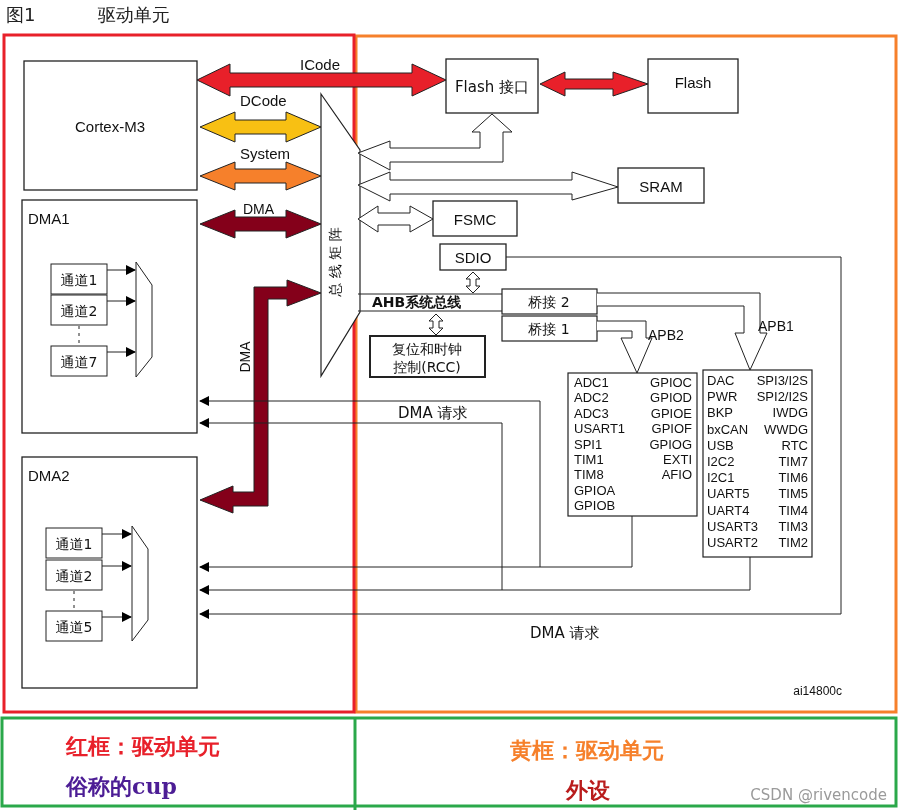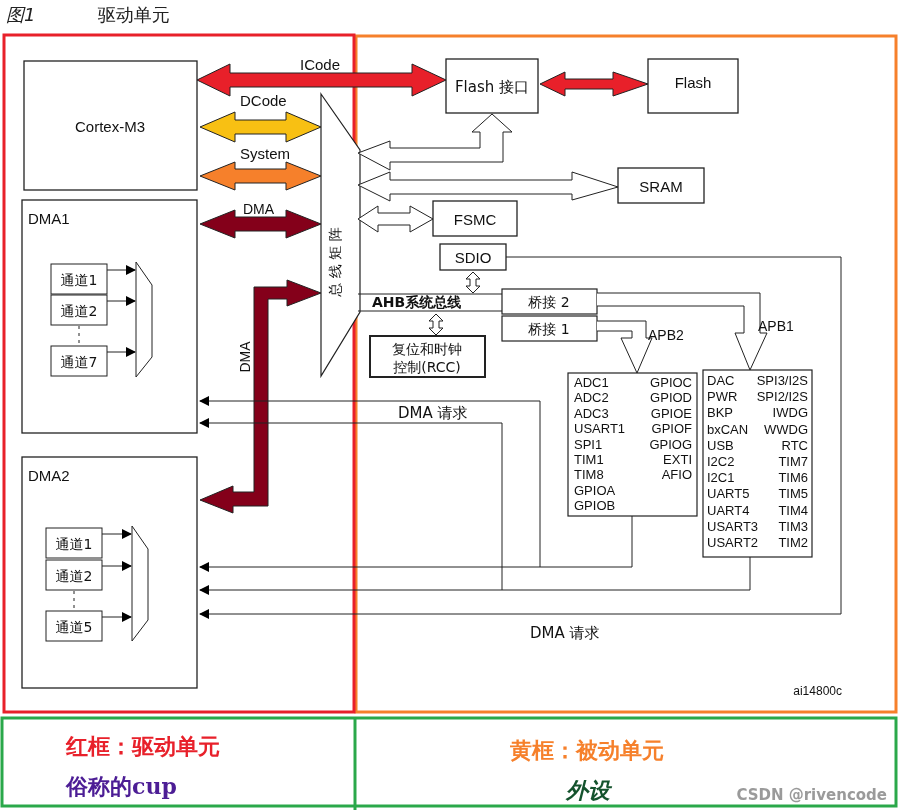--- a/index.html
+++ b/index.html
@@ -1,26 +1,26 @@
 <!DOCTYPE html>
 <html><head>
 <meta charset="utf-8">
 <style>
   html, body { margin:0; padding:0; background:#fff; }
   body { width:901px; height:810px; position:relative; overflow:hidden;
          font-family:"Liberation Sans","DejaVu Sans",sans-serif; }
   .caption { position:absolute; top:3px; left:6px; font-size:18px; color:#222;
              font-family:"DejaVu Sans",sans-serif; }
-  .caption .fig { display:inline-block; width:86px;font-style:italic; }
+  .caption .fig { display:inline-block; width:86px; }
   svg { position:absolute; left:0; top:0; }
   svg text { font-family:"Liberation Sans","DejaVu Sans",sans-serif; fill:#111; }
   .lbl-cn { font-family:"DejaVu Sans",sans-serif; }
   .note { position:absolute; font-family:"DejaVu Serif",serif; font-weight:bold; font-size:22px; }
   .watermark { position:absolute; right:14px; bottom:6px; color:#9a9a9a; font-size:15px;
-               font-family:"DejaVu Sans",sans-serif;font-weight:bold; }
+               font-family:"DejaVu Sans",sans-serif; }
 </style>
 </head>
 <body>
 
 <div class="caption">
   <span class="fig">图1</span>
   <span>驱动单元</span>
 </div>
 
 <svg width="901" height="810" viewBox="0 0 901 810">
@@ -194,15 +194,15 @@
     <line x1="841" y1="614" x2="200" y2="614" stroke="#222" marker-end="url(#tri)"></line>
   </g>
   <text x="398" y="418" font-size="15" class="lbl-cn">DMA 请求</text>
   <text x="530" y="638" font-size="15" class="lbl-cn">DMA 请求</text>
 
   <text x="842" y="695" font-size="12" text-anchor="end">ai14800c</text>
 </svg>
 
 <div class="note" style="left:66px;top:732px;color:#e8202a;text-align:center;">红框：驱动单元</div>
 <div class="note" style="left:66px;top:772px;color:#4c1d95;">俗称的cup</div>
-<div class="note" style="left:510px;top:736px;color:#f6802b;">黄框：被动单元</div>
-<div class="note" style="left:566px;top:776px;color:#14532d;font-style:italic;">外设</div>
+<div class="note" style="left:510px;top:736px;color:#f6802b;">黄框：驱动单元</div>
+<div class="note" style="left:566px;top:776px;color:#b91c1c;">外设</div>
 <div class="watermark">CSDN @rivencode</div>
 
 </body></html>

